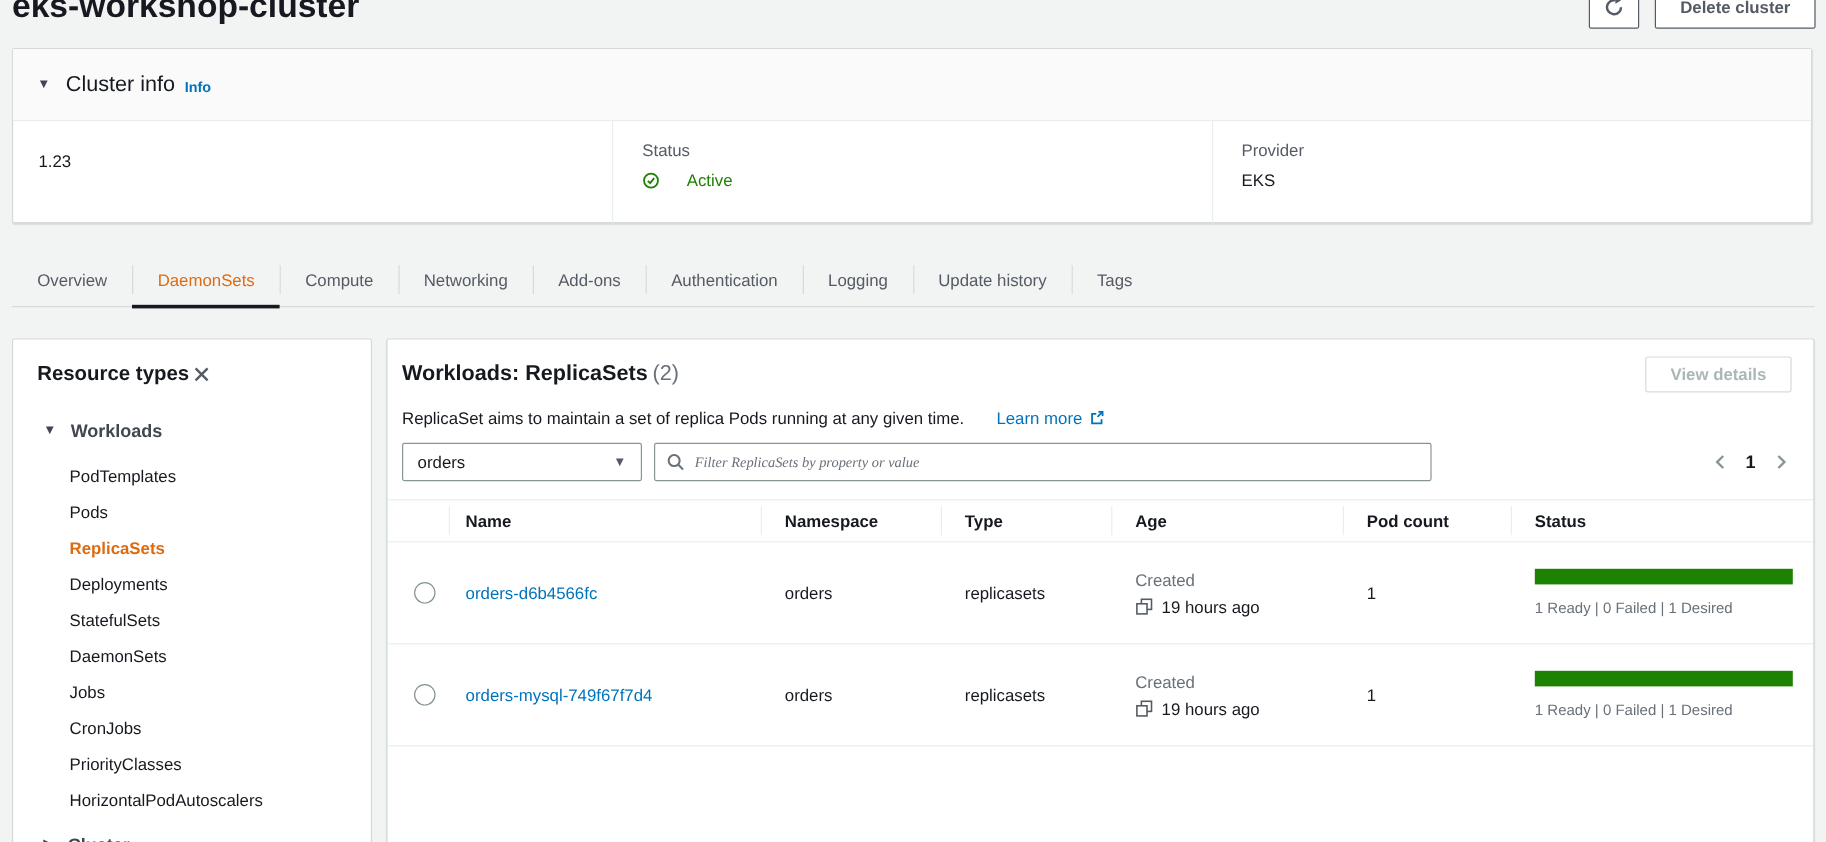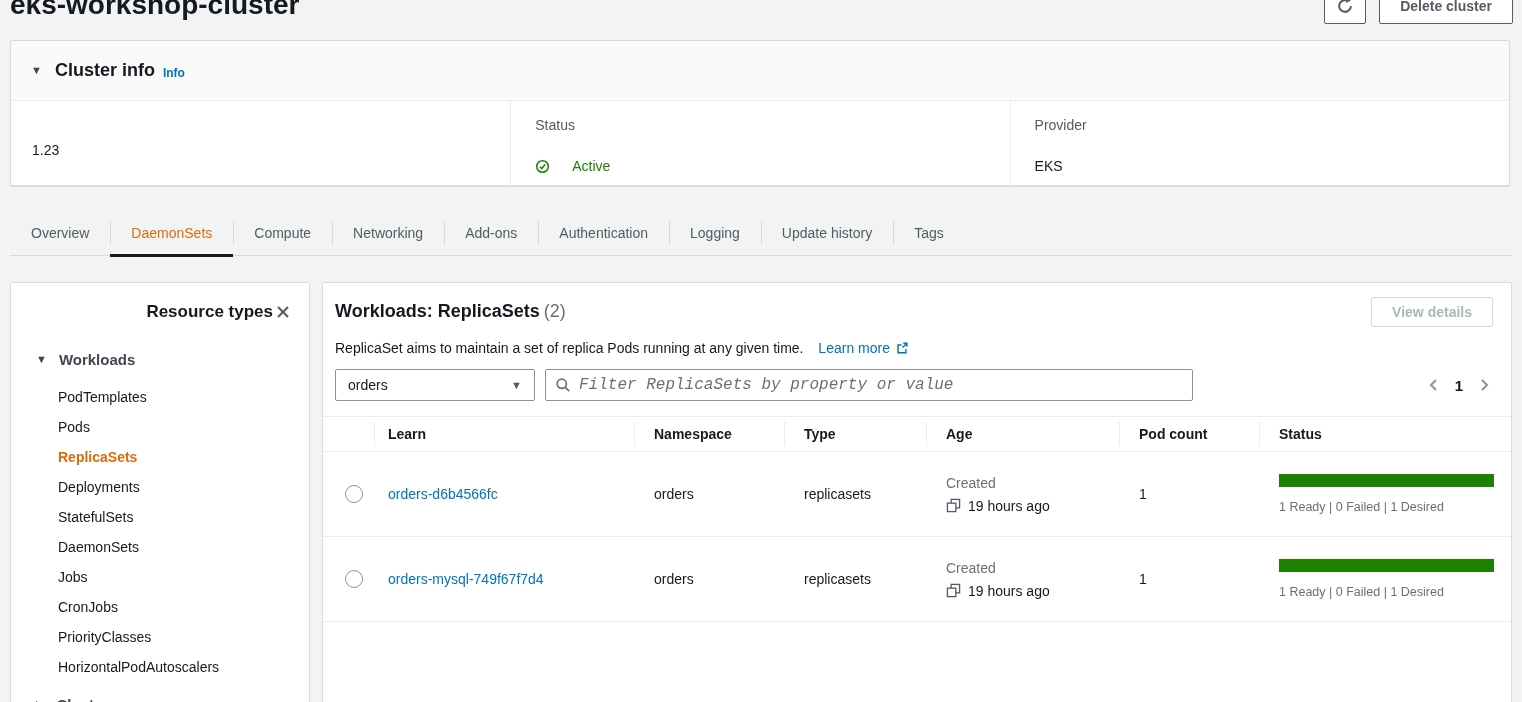--- a/index.html
+++ b/index.html
@@ -17,62 +17,62 @@
   .page-title{position:absolute;top:-11px;left:10px;margin:0;font-size:28px;font-weight:700;color:var(--dark);white-space:nowrap}
   .header-actions{position:absolute;top:-13px;right:9px;display:flex;gap:13px}
   .btn{height:37px;background:#fff;border:1px solid var(--btn);border-radius:2px;font-weight:700;font-size:14px;color:var(--btn);padding:0 20px;display:flex;align-items:center;justify-content:center;cursor:pointer;font-family:inherit}
   .icon-btn{width:42px;padding:0}
   .card{background:#fff;border:1px solid var(--border);border-radius:2px;box-shadow:0 1px 1px 0 rgba(0,28,36,.10)}
 
   
   .cluster-info{position:absolute;left:10px;top:40px;width:1500px;height:146px;box-sizing:border-box}
   .ci-header{height:60px;background:#fafafa;border-bottom:1px solid var(--line);display:flex;align-items:center;padding:0 20px;box-sizing:border-box}
   .caret{font-size:11px;color:#414750;line-height:1}
-  .ci-header h2{font-size:18px;margin:0 0 0 13px;font-weight:700}
+  .ci-header h2{font-size:18px;margin:0 0 0 13px;font-weight:400}
   .info-link{color:var(--blue);font-size:12px;font-weight:700;text-decoration:none;margin-left:8px;position:relative;top:2px;cursor:pointer}
   .ci-body{display:flex;height:85px;box-sizing:border-box}
   .ci-col{width:33.33%;box-sizing:border-box;padding:16px 0 0 24px}
   .ci-col:first-child{padding-left:21px}
   .ci-col + .ci-col{border-left:1px solid var(--line)}
   .ci-label{font-size:14px;color:var(--btn)}
-  .ci-value{margin-top:25px;font-size:14px;color:var(--dark)}
+  .ci-value{margin-top:9px;font-size:14px;color:var(--dark)}
   .status-ok{display:flex;align-items:center;gap:22px;color:var(--green)}
 
   
   .tabs{position:absolute;left:10px;top:210px;width:1502px;height:46px;display:flex;border-bottom:1px solid var(--border);box-sizing:border-box}
   .tab{position:relative;padding:0 21px;display:flex;align-items:center;font-size:14px;font-weight:400;color:var(--btn);cursor:pointer;white-space:nowrap}
   .tab:not(:first-child)::before{content:"";position:absolute;left:0;top:11px;height:24px;width:1px;background:var(--border)}
   .tab.active{color:var(--orange)}
   .tab.active::after{content:"";position:absolute;left:0;right:0;bottom:-2px;height:3px;background:var(--dark)}
 
   
   .sidebar{position:absolute;left:10px;top:282px;width:300px;height:421px;box-sizing:border-box;overflow:hidden}
-  .sb-head{display:flex;align-items:center;justify-content:flex-end;padding:19px 16px 0 20px}
+  .sb-head{display:flex;align-items:center;justify-content:flex-start;padding:19px 16px 0 20px}
   .sb-head h3{margin:0;font-size:17px;font-weight:700}
   .close-btn{background:none;border:0;padding:2px;cursor:pointer;display:flex}
   .sb-group{display:flex;align-items:center;padding-left:25px;margin-top:29px;font-weight:700;font-size:15px;color:#414750;cursor:pointer}
   .sb-group .caret{margin-right:12px}
   .res-list{margin-top:14px}
   .res-item{padding:7px 0 7px 47px;font-size:14px;line-height:16px;color:var(--dark);cursor:pointer}
   .res-item.active{color:var(--orange);font-weight:700}
   .sb-group.next{margin-top:14px}
 
   
   .main-panel{position:absolute;left:322px;top:282px;width:1190px;height:437px;box-sizing:border-box;overflow:hidden}
   .mp-header{display:flex;justify-content:space-between;align-items:flex-start;padding:14px 18px 0 12px}
   .mp-title{margin:4px 0 0;font-size:18px;font-weight:700}
   .mp-title .count{color:var(--gray);font-weight:400;margin-left:4px}
   .view-details{height:30px;padding:0 20px;border:1px solid var(--border);color:#aab7b8;font-weight:700;font-size:14px;background:#fff;border-radius:2px;font-family:inherit}
   .desc{margin:13px 0 0 12px;font-size:14px;color:var(--dark)}
-  .learn-more{color:var(--blue);text-decoration:none;margin-left:11px;cursor:pointer;display:inline-flex;align-items:center;gap:5px}
+  .learn-more{color:var(--blue);text-decoration:none;margin-left:23px;cursor:pointer;display:inline-flex;align-items:center;gap:5px}
   .filter-row{display:flex;align-items:center;margin:13px 12px 0 12px;position:relative}
   .select{width:200px;height:32px;box-sizing:border-box;border:1px solid var(--ctl);border-radius:2px;display:flex;align-items:center;justify-content:space-between;padding:0 12px;font-size:14px;background:#fff;cursor:pointer}
   .select .caret{color:var(--btn)}
   .search{width:648px;box-sizing:border-box;margin-left:10px;height:32px;border:1px solid var(--ctl);border-radius:2px;display:flex;align-items:center;background:#fff;padding:0 9px;gap:6px}
-  .search input{border:0;outline:0;flex:1;font-size:16px;color:var(--dark);font-family:Liberation Mono, monospace;background:transparent}
+  .search input{border:0;outline:0;flex:1;font-size:12px;color:var(--dark);font-family:Liberation Serif, serif;background:transparent}
   .search input::placeholder{color:var(--gray);font-style:italic}
   .pagination{position:absolute;right:7px;top:0;height:32px;display:flex;align-items:center;gap:13px}
   .page-num{font-weight:700;font-size:15px;color:var(--dark)}
   .chev{background:none;border:0;padding:0;display:flex;cursor:pointer}
 
   
   .table{margin-top:15px}
   .thead,.trow{display:grid;grid-template-columns:51px 260px 150px 142px 193px 140px 1fr;align-items:center}
   .thead{height:34px;border-top:1px solid var(--line);border-bottom:1px solid var(--line)}
   .th{font-size:14px;font-weight:700;color:var(--dark);padding-left:20px;position:relative;height:100%;display:flex;align-items:center;box-sizing:border-box}
@@ -223,21 +223,21 @@
       <button class="chev">
         <svg width="16" height="16" viewBox="0 0 16 16">
             <polyline points="6,3 11,8 6,13" fill="none" stroke="#879596" stroke-width="2"></polyline>
           </svg>
       </button>
     </div>
   </div>
   <div class="table">
     <div class="thead">
         <div class="th"></div>
-        <div class="th name-col">Learn</div>
+        <div class="th name-col">Name</div>
         <div class="th">Namespace</div>
         <div class="th">Type</div>
         <div class="th">Age</div>
         <div class="th">Pod count</div>
         <div class="th">Status</div>
       </div>
     <div class="tbody">
         <div class="trow">
           <div class="td sel">
             <span class="radio"></span>

